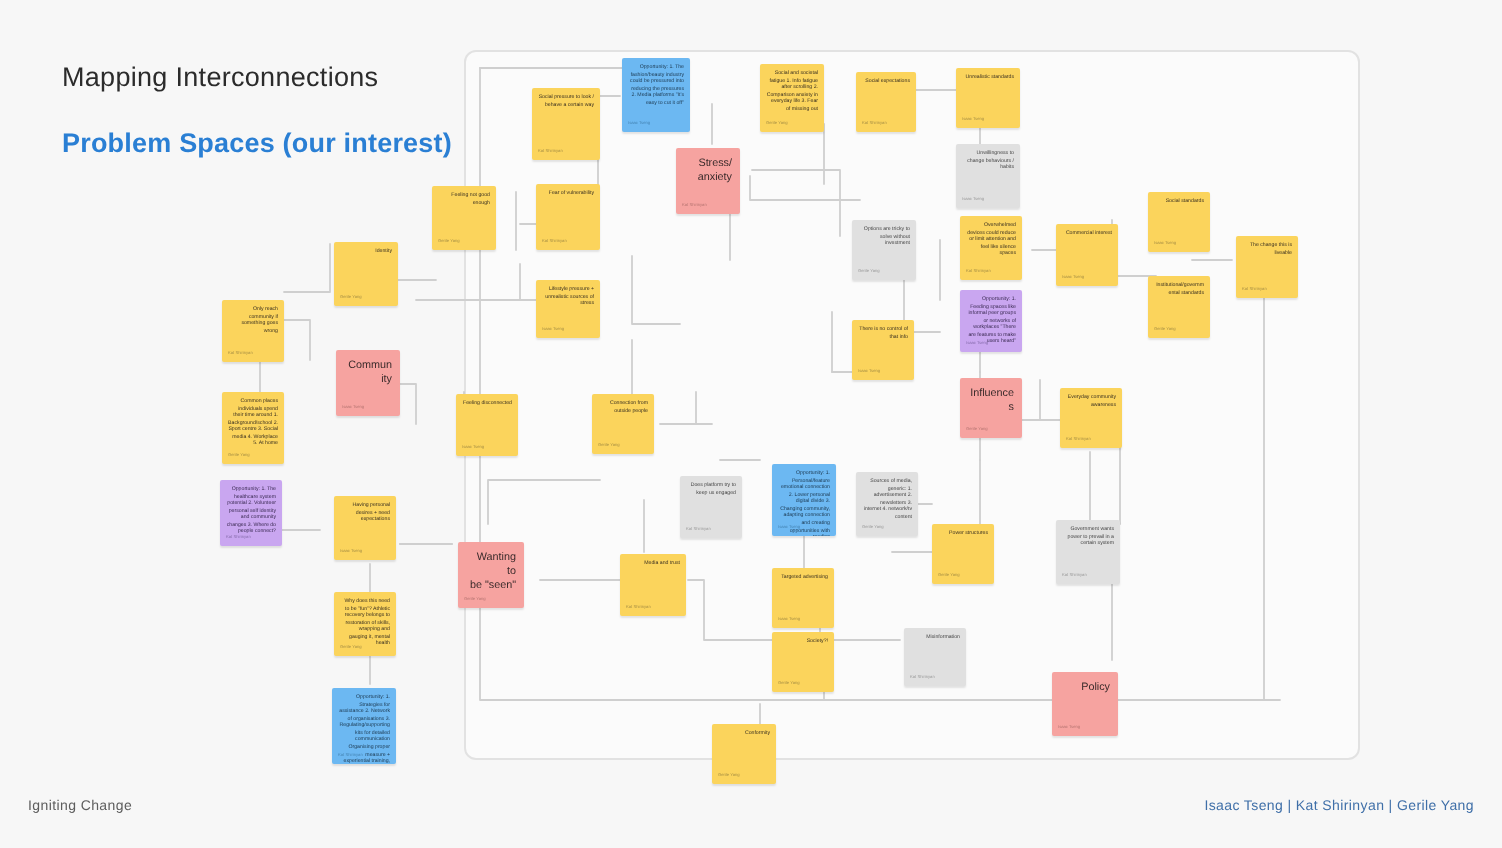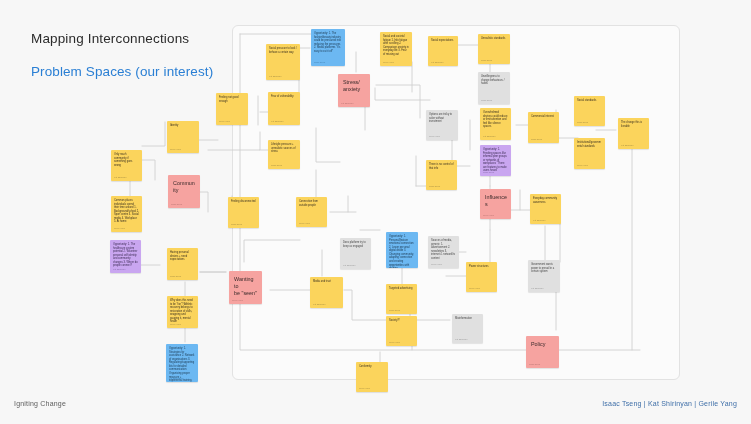--- a/index.html
+++ b/index.html
@@ -6,30 +6,31 @@
   body{
     width:751px;height:424px;
     background:#f7f7f7;
     font-family:"Liberation Sans", sans-serif;
     overflow:hidden;
     position:relative;
   }
   #slide{
     position:absolute;left:0;top:0;width:751px;height:424px;
     background:#f7f7f7;
+    text-align:right;
   }
   
   #title{
     position:absolute;left:31px;top:31px;
     font-size:13.5px;color:#2b2b2b;letter-spacing:.15px;
     white-space:nowrap;
   }
   #subtitle{
     position:absolute;left:31px;top:64px;
-    font-size:13.5px;font-weight:normal;color:#2a7fd4;letter-spacing:.1px;
+    font-size:13.5px;font-weight:bold;color:#2a7fd4;letter-spacing:.1px;
     white-space:nowrap;
   }
   
   #footer-left{
     position:absolute;left:14px;top:400px;
     font-size:7px;color:#5d5d5d;letter-spacing:.2px;
   }
   #footer-right{
     position:absolute;right:14px;top:400px;
     font-size:7px;color:#3f6fa8;letter-spacing:.2px;white-space:nowrap;

